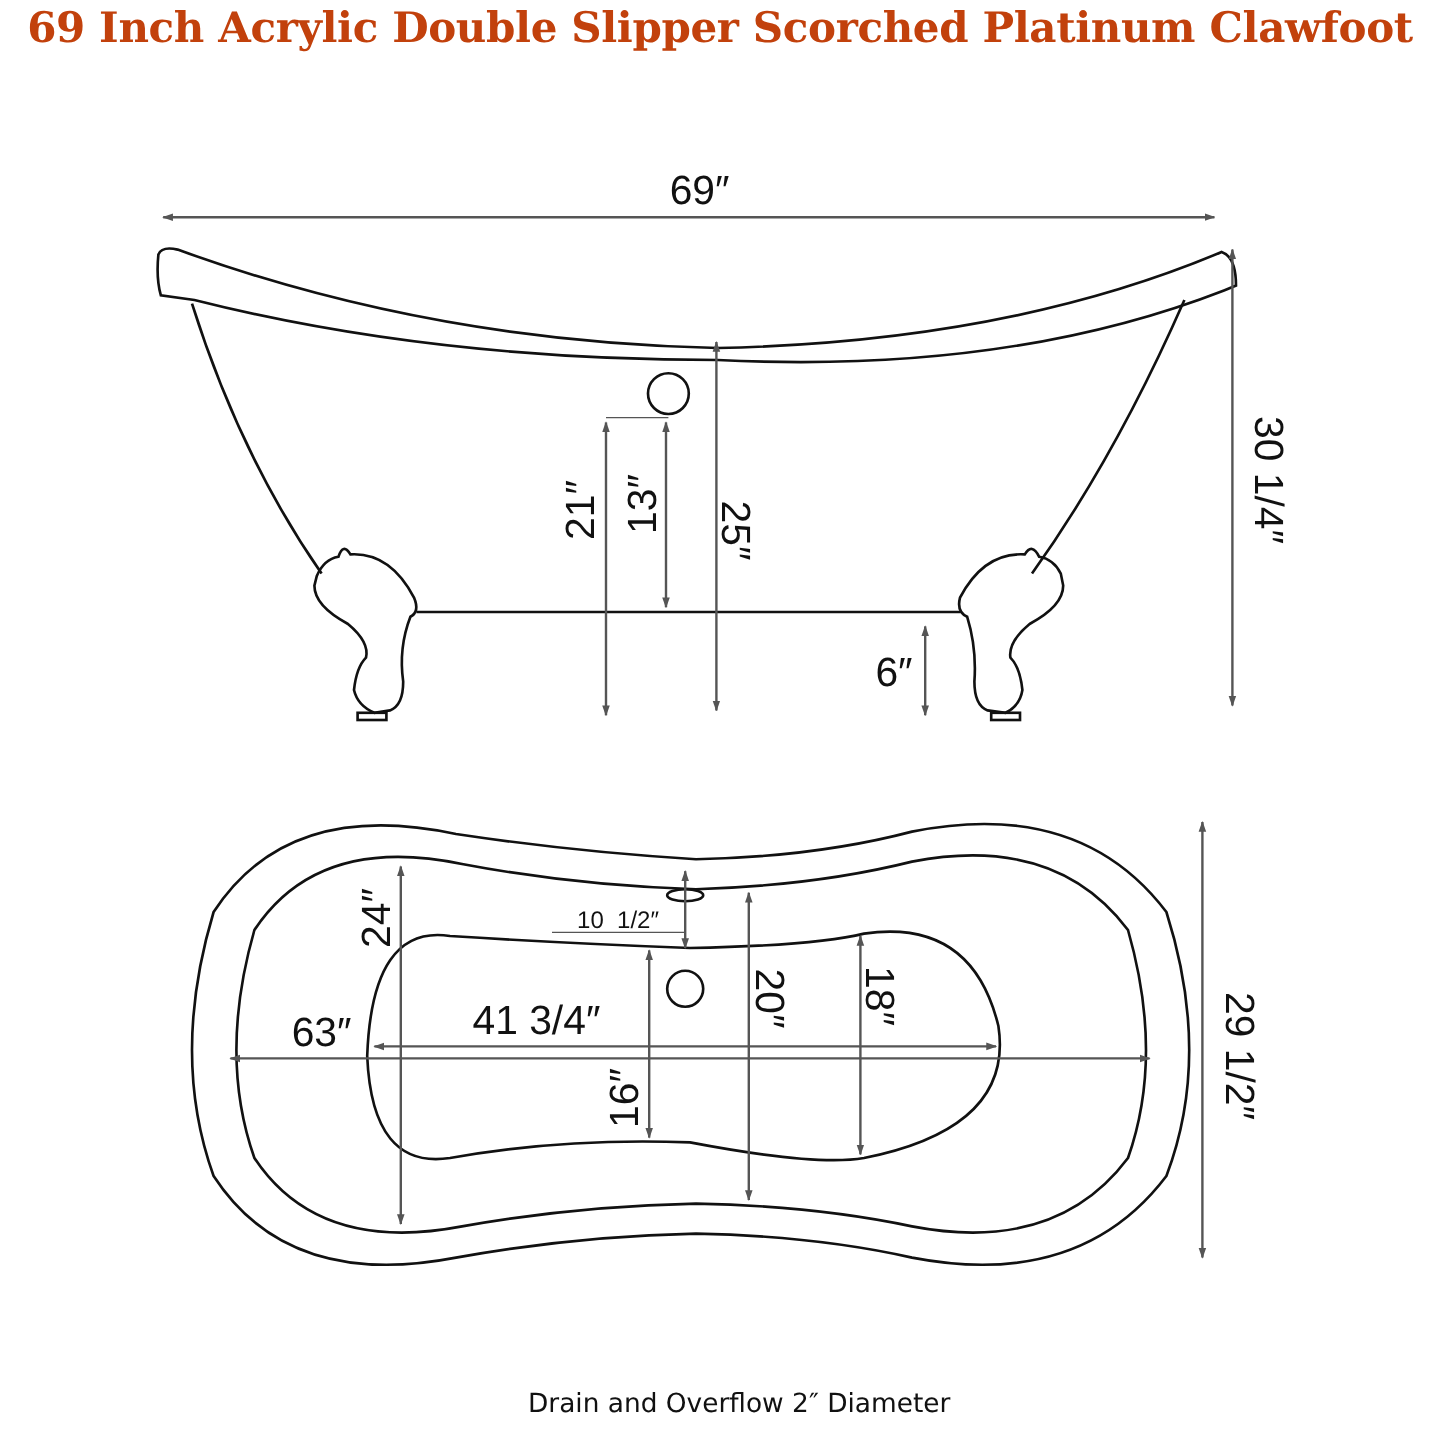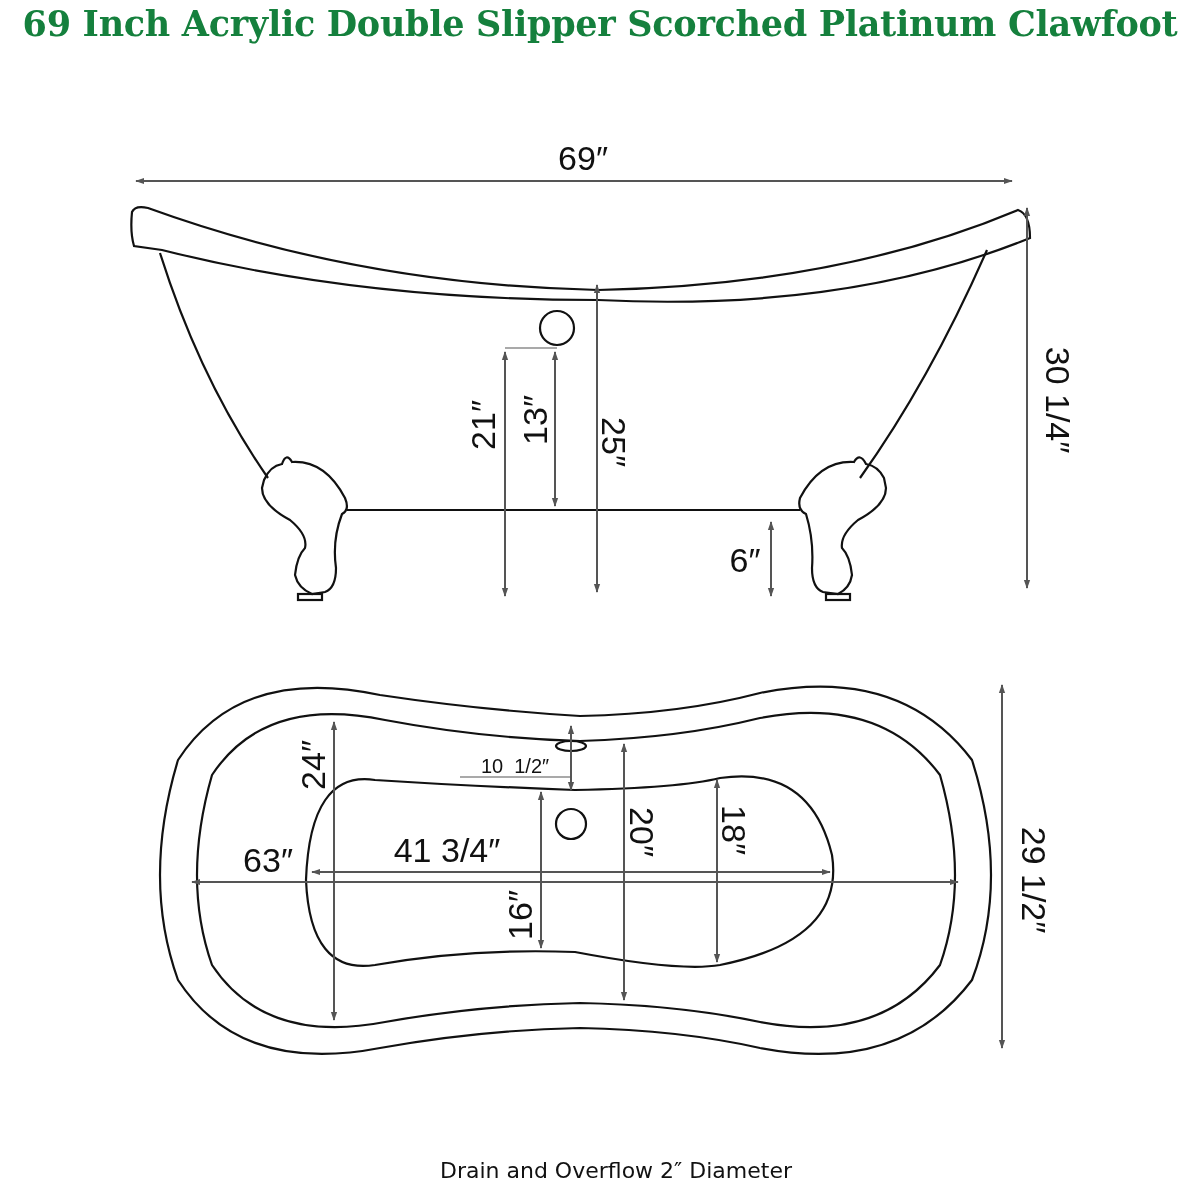--- a/index.html
+++ b/index.html
@@ -1,20 +1,20 @@
 <!DOCTYPE html>
 <html><head>
 <meta charset="utf-8">
 <style>
   html, body { margin: 0; padding: 0; background: #ffffff; }
   body { width: 1200px; height: 1200px; position: relative; overflow: hidden; }
   .title {
     position: absolute; left: 0; top: 0; width: 1200px;
     text-align: center; font-family: "DejaVu Serif", "Liberation Serif", serif;
-    font-weight: bold; font-size: 35px; line-height: 48px; color: #15803d;
+    font-weight: bold; font-size: 35px; line-height: 48px; color: #c2410c;
     letter-spacing: -0.3px;
   }
   .title div { white-space: nowrap; }
   svg { position: absolute; left: 0; top: 0; }
   .lbl { font-family: "Liberation Sans", "DejaVu Sans", sans-serif; fill: #111; }
   .footer {
     position: absolute; left: 0; top: 1158px; width: 1200px; text-align: center;
     font-family: "DejaVu Sans", "Liberation Sans", sans-serif; font-size: 22px;
     color: #111;
     padding-left: 16px;

